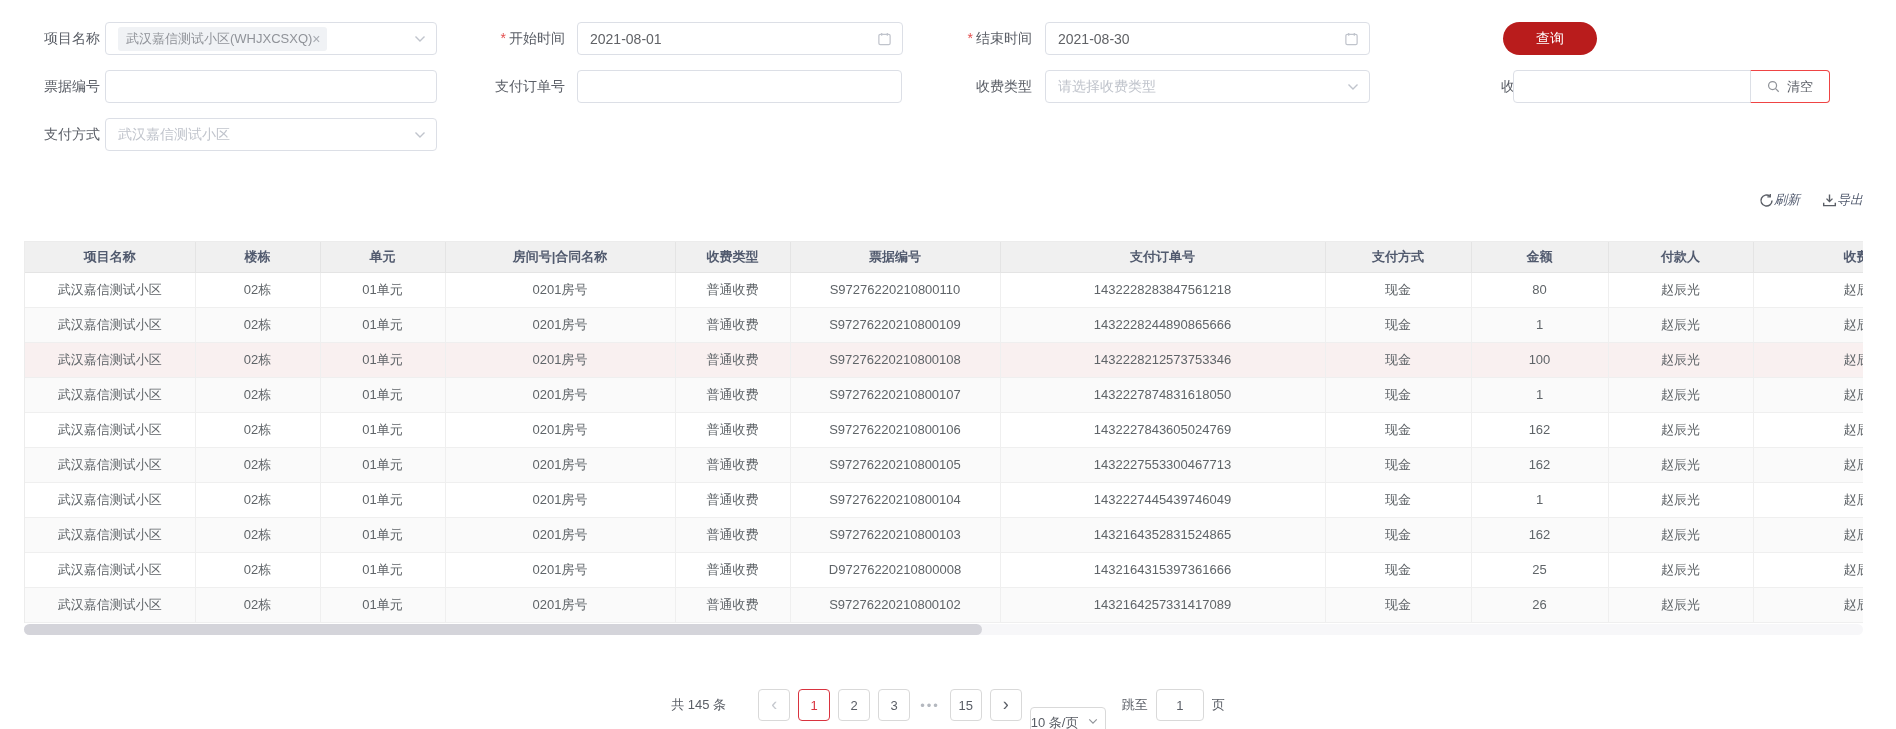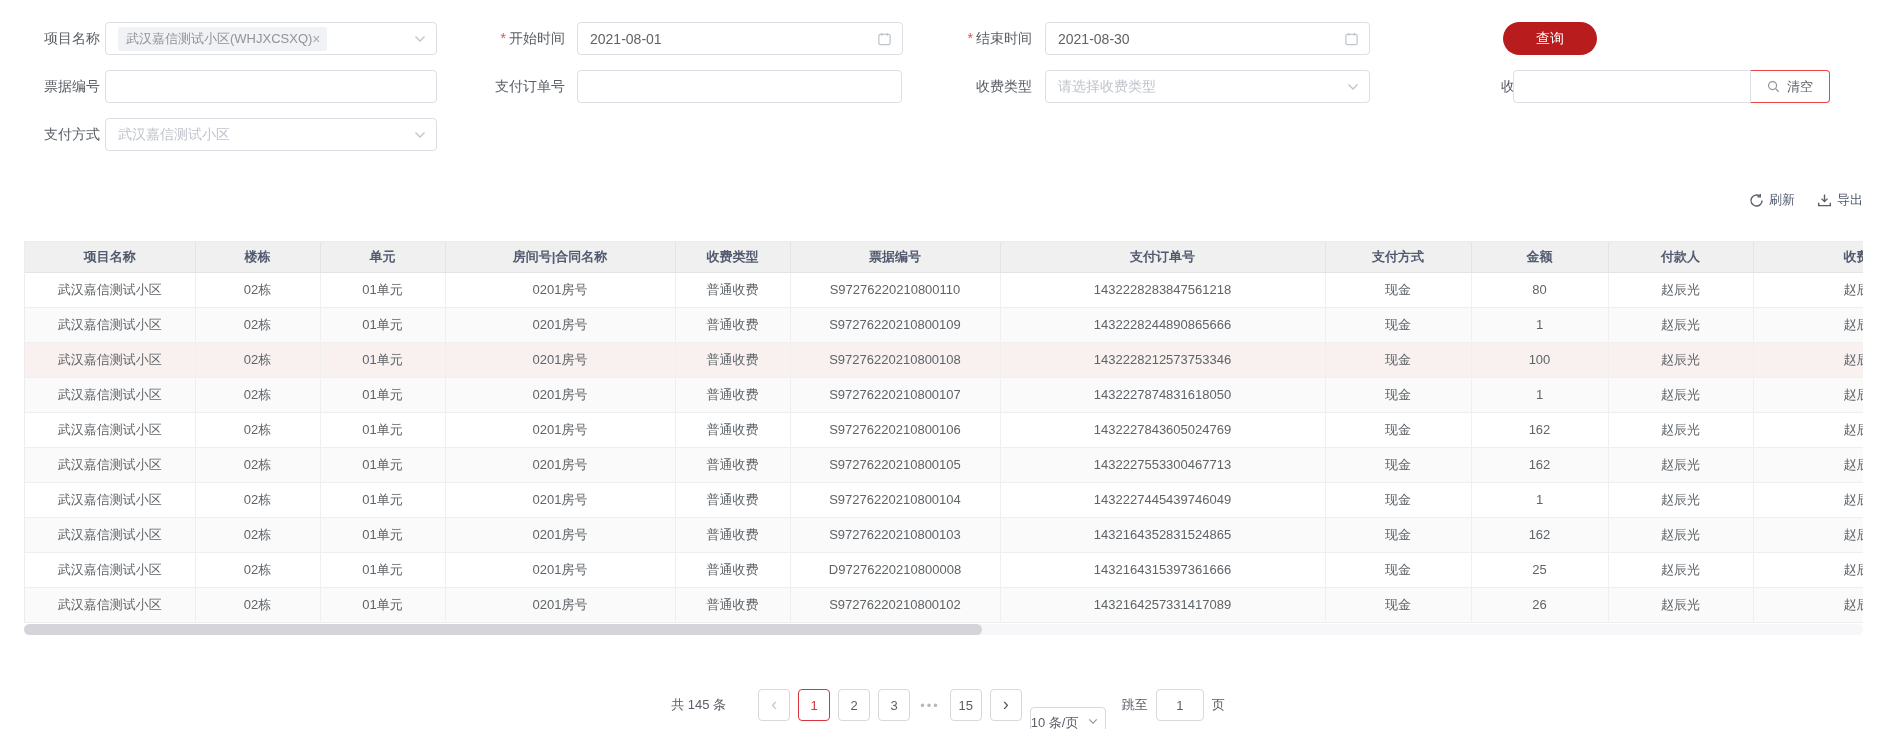--- a/index.html
+++ b/index.html
@@ -22,21 +22,21 @@
   .tag { display:inline-flex; align-items:center; height:24px; padding:0 6px 0 8px;
          background:#f0f2f5; border-radius:3px; color:#909399; font-size:13px; white-space:nowrap; }
   .tag-close { color:#a8abb2; font-size:14px; line-height:1; cursor:pointer; }
   .btn-query { position:absolute; left:1503px; top:22px; width:94px; height:33px; border:none;
                border-radius:17px; color:#fff; font-size:14px; display:flex; align-items:center; justify-content:center; cursor:pointer; }
   .group-append { position:absolute; left:1750px; top:70px; width:80px; height:33px; border:1px solid #ef4444;
                   border-left:1px solid #dcdfe6; border-radius:0 4px 4px 0; background:#fff;
                   display:flex; align-items:center; justify-content:center; gap:7px; color:#5a5e66; font-size:13px; cursor:pointer; }
   
   .toolbar { position:absolute; top:191px; right:33px; display:flex; gap:22px; align-items:center; color:#515a6e; font-size:13px; }
-  .tool-item { display:flex; align-items:center; gap:5px; cursor:pointer; }
+  .tool-item { display:flex; align-items:center; cursor:pointer;font-style:italic; }
   
   .tablewrap { position:absolute; left:24px; top:241px; width:1839px; overflow:hidden;
                border-top:1px solid #ececec; border-left:1px solid #ececec; }
   table { border-collapse:collapse; table-layout:fixed; width:1948px; font-size:13px; }
   thead th { height:30px; background:#f0f0f0; font-weight:bold; color:#515a6e;
              border-bottom:1px solid #e4e4e4; border-right:1px solid #e4e4e4; text-align:center;
              white-space:nowrap; overflow:hidden; }
   tbody td { height:35px; text-align:center; color:#5f6468; background-clip:padding-box;
              border-bottom:1px solid #efefef; border-right:1px solid #efefef;
              white-space:nowrap; overflow:hidden; }

